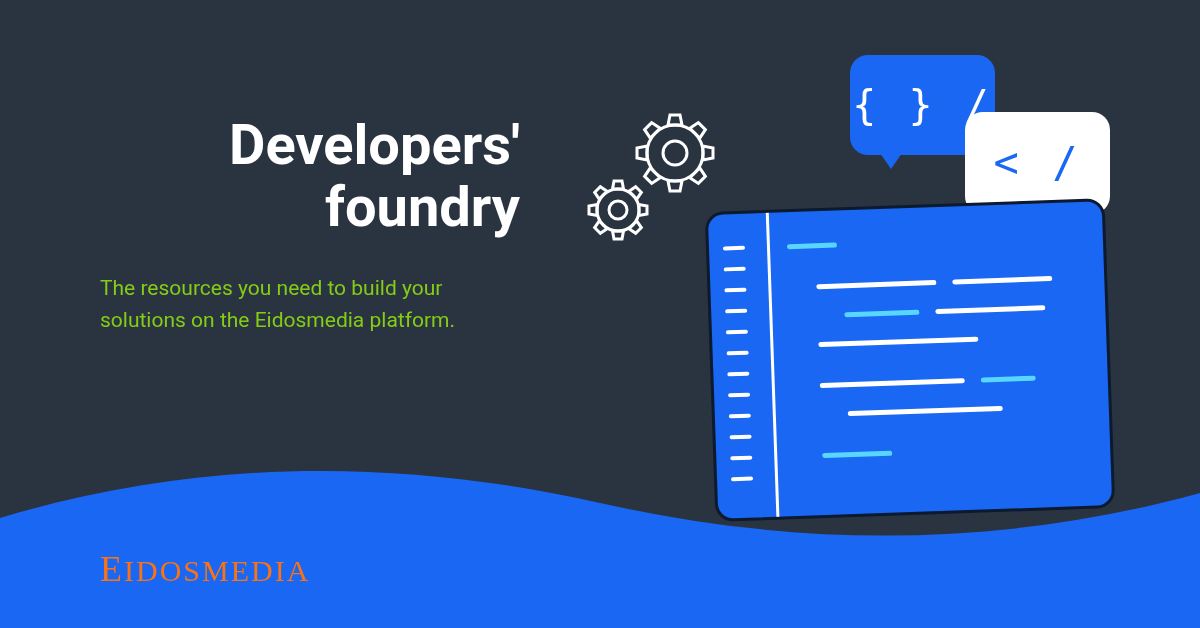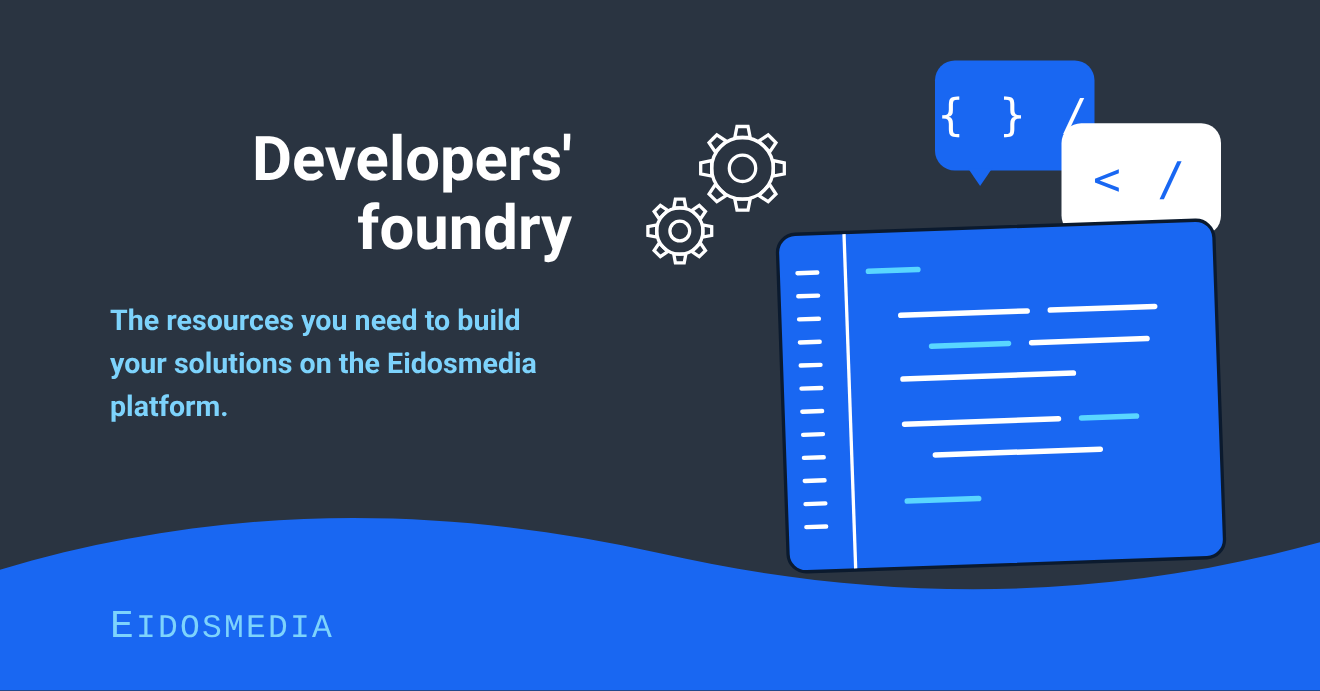--- a/index.html
+++ b/index.html
@@ -19,24 +19,24 @@
       max-width: 420px;
     }
     .title {
       font-size: 56px;
       font-weight: 700;
       line-height: 1.1;
       margin-bottom: 35px;
       text-align: right;
     }
     .subtitle {
-      font-size: 26px;
-      font-weight: 700;
+      font-size: 21px;
+      font-weight: 400;
       line-height: 1.5;
-      color: #7dd3fc;
+      color: #84cc16;
     }
     .illustration {
       position: absolute;
       right: 70px;
       top: 40px;
       width: 560px;
       height: 480px;
     }
     .code-window {
       position: absolute;
@@ -147,25 +147,25 @@
       height: 180px;
     }
     .wave-footer svg {
       width: 100%;
       height: 100%;
     }
     .logo {
       position: absolute;
       bottom: 38px;
       left: 100px;
-      color: #7dd3fc;
+      color: #f97316;
       font-size: 30px;
       font-weight: 400;
       letter-spacing: 2px;
-      font-family: Liberation Mono, monospace;
+      font-family: Liberation Serif, serif;
     }
     .logo .first-letter {
       font-size: 36px;
       font-weight: 400;
     }
     .gears {
       position: absolute;
       left: 0px;
       top: 55px;
       width: 170px;

